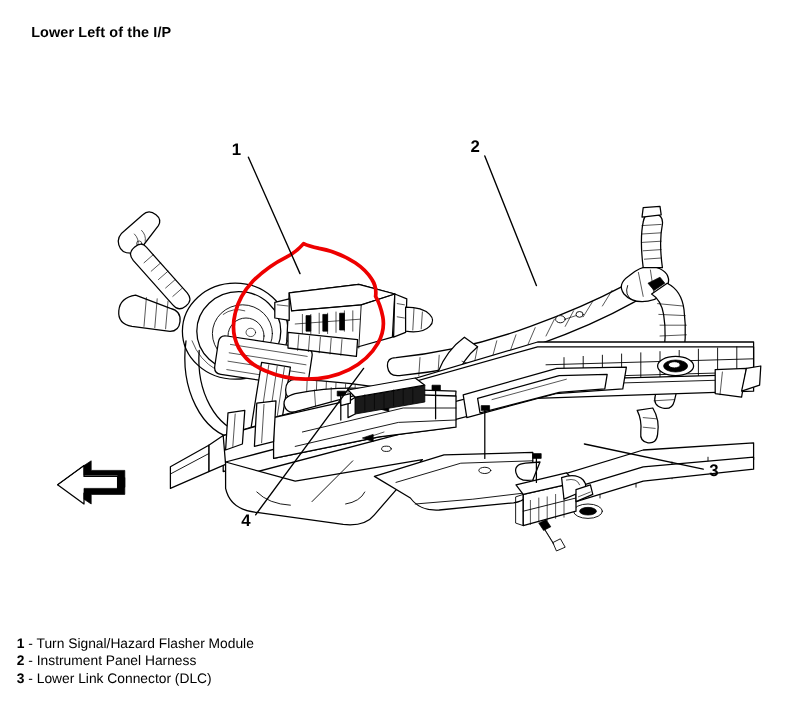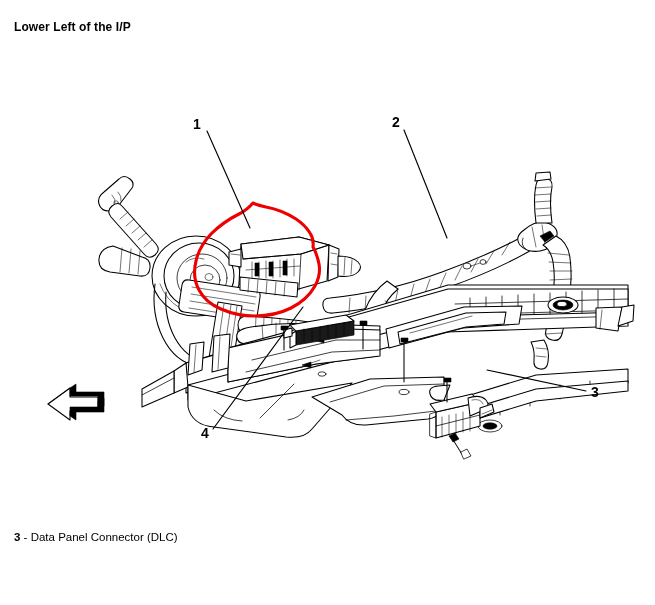--- a/index.html
+++ b/index.html
@@ -14,21 +14,21 @@
   }
   #page {
     position: relative;
     width: 655px;
     height: 605px;
     background: #ffffff;
     overflow: hidden;
   }
   #figure-title {
     position: absolute;
-    left: 14px;
+    left: 26px;
     top: 20px;
     font-size: 12px;
     font-weight: bold;
     letter-spacing: 0.1px;
     white-space: nowrap;
   }
   #diagram-canvas {
     position: absolute;
     left: 0;
     top: 40px;
@@ -491,17 +491,23 @@
       <text class="callout-num" x="197" y="89" text-anchor="middle">1</text>
       <text class="callout-num" x="396" y="87" text-anchor="middle">2</text>
       <text class="callout-num" x="595" y="357" text-anchor="middle">3</text>
       <text class="callout-num" x="205" y="398" text-anchor="middle">4</text>
     </g>
 
   </svg>
 
   <div id="legend">
     <div class="legend-row">
-      <span class="legend-num">3</span><span class="legend-dash"> - </span><span class="legend-text">Data Panel Connector (DLC)</span>
+      <span class="legend-num">1</span><span class="legend-dash"> - </span><span class="legend-text">Turn Signal/Hazard Flasher Module</span>
+    </div>
+    <div class="legend-row">
+      <span class="legend-num">2</span><span class="legend-dash"> - </span><span class="legend-text">Instrument Panel Harness</span>
+    </div>
+    <div class="legend-row">
+      <span class="legend-num">3</span><span class="legend-dash"> - </span><span class="legend-text">Lower Link Connector (DLC)</span>
     </div>
   </div>
 
 </div>
 
 </body></html>

